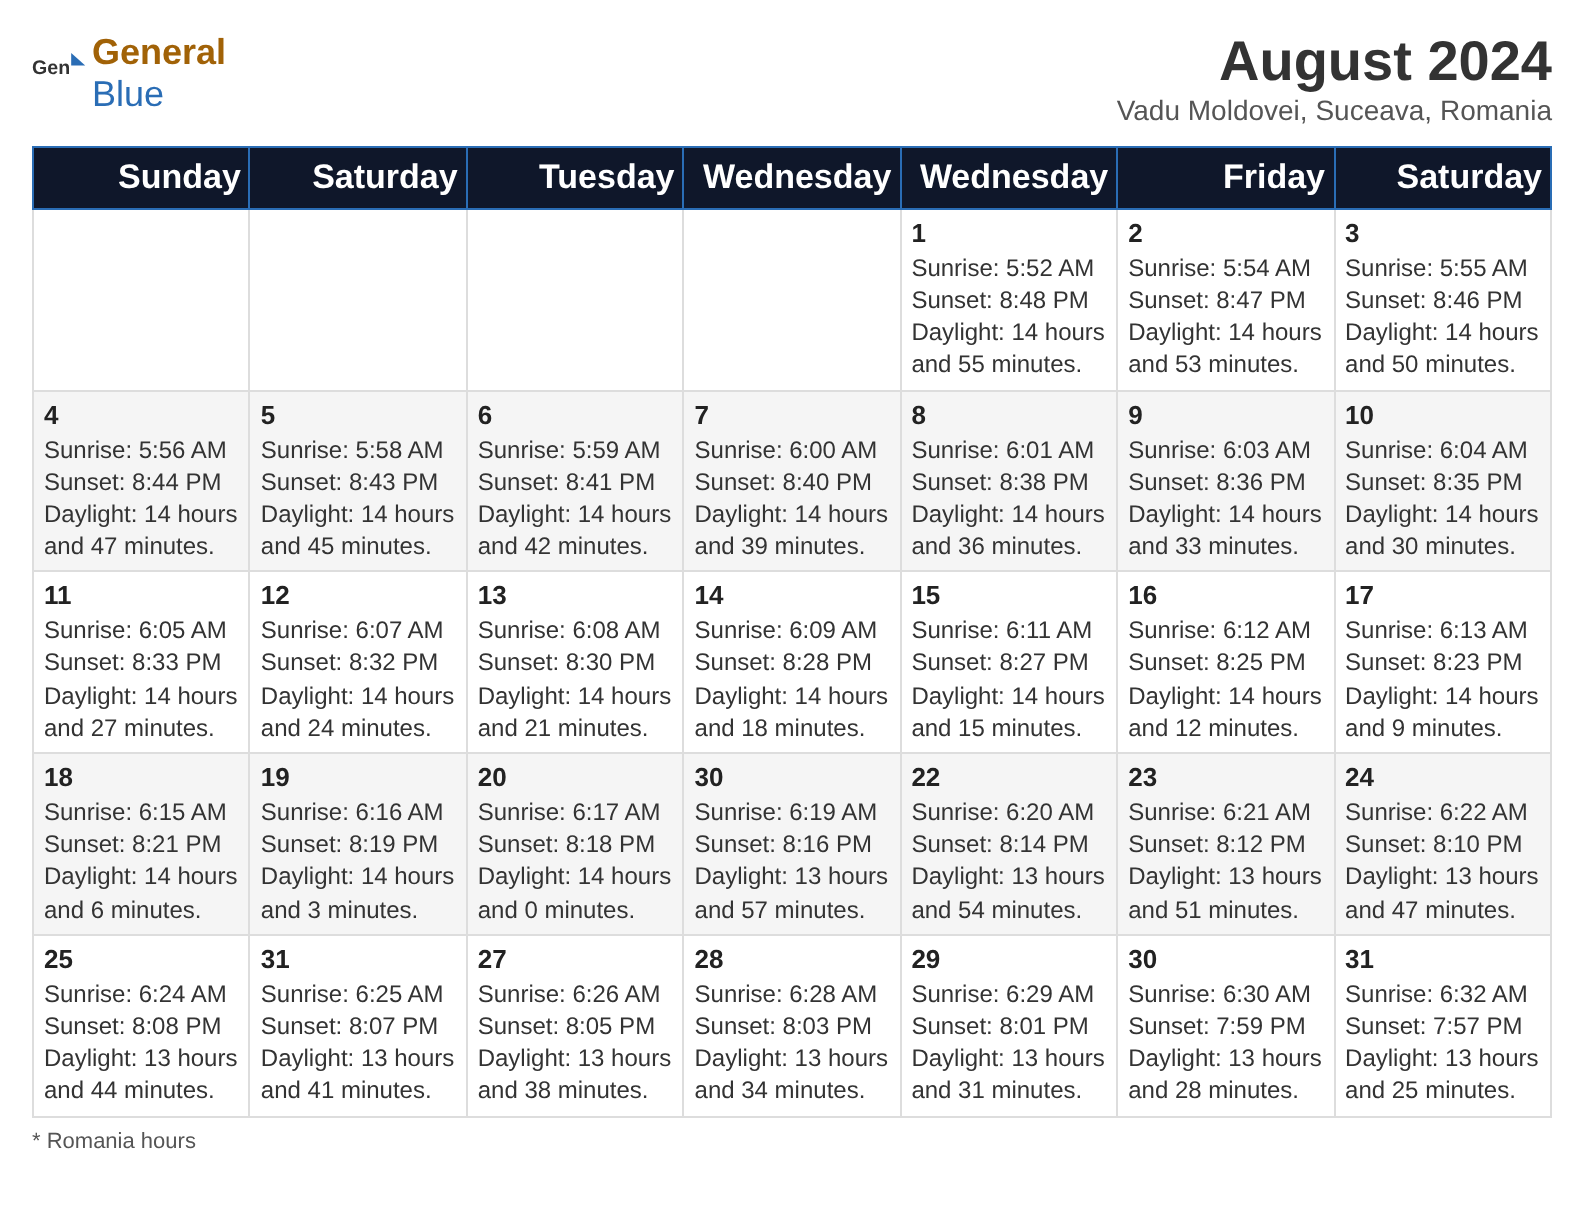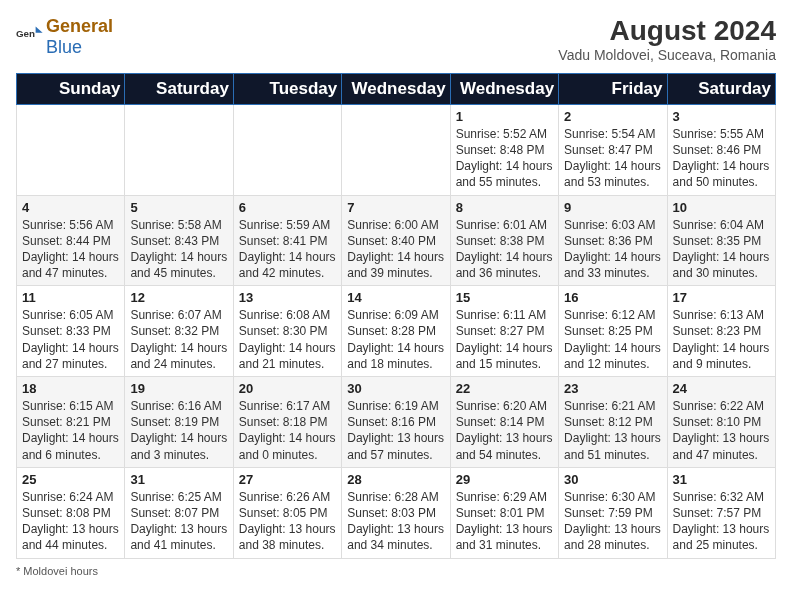--- a/index.html
+++ b/index.html
@@ -355,14 +355,14 @@
           <div class="day-detail">Sunrise: 6:32 AM
 Sunset: 7:57 PM
 Daylight: 13 hours
 and 25 minutes.</div>
         </td>
       </tr>
     </tbody>
 </table>
 
 <div class="footer-note">
-  * <span>Moldovei hours</span>
+  * <span>Romania hours</span>
 </div>
 
 </body></html>

